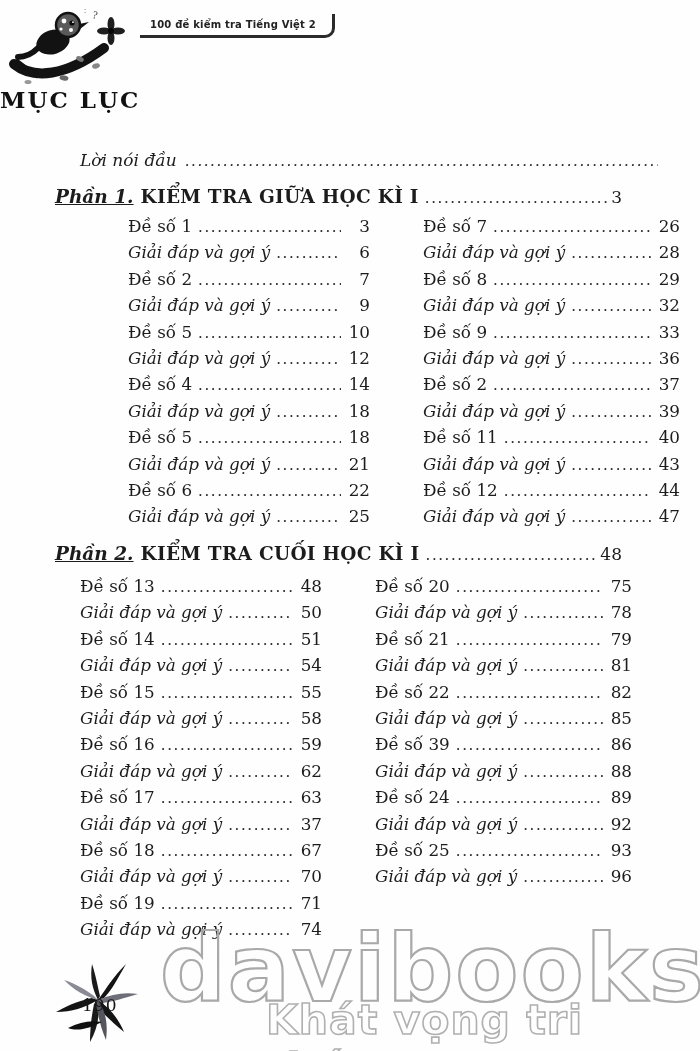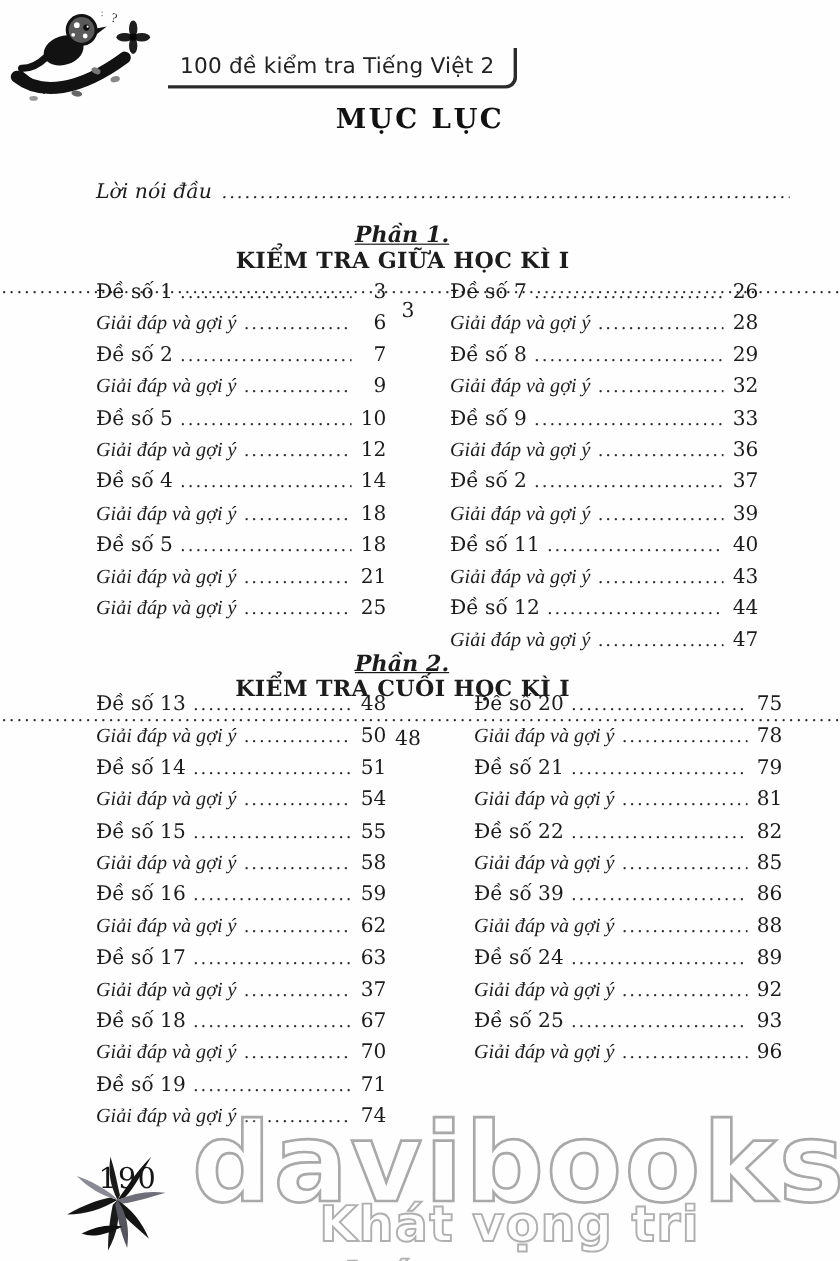--- a/index.html
+++ b/index.html
@@ -4,76 +4,76 @@
 <style>
   html,body { margin:0; padding:0; }
   .page {
     position:relative; width:700px; height:1051px;
     background:#fefefe; overflow:hidden;
     font-family:"DejaVu Serif", serif; color:#1c1c1c;
   }
   
   .bird { position:absolute; left:8px; top:4px; width:118px; height:82px; }
   .book-tab {
-    position:absolute; left:140px; top:40px;
+    position:absolute; left:140px; top:14px;
     padding:5px 16px 5px 10px;
     border-right:3px solid #2b2b2b; border-bottom:3px solid #2b2b2b;
     border-bottom-right-radius:10px;
-    font-family:"DejaVu Sans", sans-serif; font-size:18px; font-weight:400;
+    font-family:"DejaVu Sans", sans-serif; font-size:10px; font-weight:700;
     color:#222; letter-spacing:0.2px;
   }
   .page-title {
     position:absolute; top:86px; left:0; width:100%;
-    margin:0; text-align:center;
+    margin:0; text-align:left;
     font-size:23px; font-weight:bold; letter-spacing:2px; color:#111;
   }
   
   .row { display:flex; align-items:center; }
   .dots { flex:1; overflow:hidden; white-space:nowrap; }
   .dots::after {
     content:"....................................................................................................................";
     font-size:15px; letter-spacing:1.6px; color:#2a2a2a;
   }
   .preface {
     position:absolute; left:80px; right:42px; top:150px;
     font-size:17px; font-style:italic;
   }
   .preface .lbl { padding-right:8px; white-space:nowrap; }
-  .part-header { position:absolute; left:55px; right:78px; font-size:18.5px;flex-direction:column; }
+  .part-header { position:absolute; left:55px; right:78px; font-size:18.5px; }
   .part-header .part-label {
     font-weight:bold; font-style:italic; text-decoration:underline;
     padding-right:7px; white-space:nowrap;
   }
   .part-header .part-title { font-weight:bold; padding-right:6px; white-space:nowrap; letter-spacing:0.3px; }
   .part-header .pg { padding-left:3px; font-size:17px; }
   .cols { position:absolute; left:80px; display:flex; }
   .col-left  { width:242px; }
   .col-right { width:257px; margin-left:53px; }
   .entry { display:flex; align-items:baseline; height:26.4px; font-size:16.8px; }
   .entry .lbl { white-space:nowrap; padding-right:6px; }
-  .entry.italic .lbl { font-style:italic;font-family:Liberation Serif, serif; }
+  .entry.italic .lbl { font-style:italic; }
   .entry .pg { white-space:nowrap; padding-left:5px; min-width:24px; text-align:right; }
-  .pos-p1h { top:186px; } .pos-p1c { top:232px; }
-  .pos-p2h { top:543px; } .pos-p2c { top:576px;gap:20px; }
+  .pos-p1h { top:186px; } .pos-p1c { top:216px;margin-left:48px; }
+  .pos-p2h { top:543px; } .pos-p2c { top:576px; }
   
   .wm { position:absolute; pointer-events:none; font-family:"DejaVu Sans", sans-serif; font-weight:bold; z-index:5; }
   .wm1 {
     left:160px; top:916px; font-size:92px; letter-spacing:2px;
     color:rgba(255,255,255,0.15); -webkit-text-stroke:2.2px #a9a9a9;
   }
   .wm2 {
     left:266px; top:996px; font-size:41px; letter-spacing:1px;
     color:rgba(255,255,255,0.15); -webkit-text-stroke:1.6px #b0b0b0;
   }
   
   .footer-corner { position:absolute; left:35px; top:952px; width:130px; height:99px; }
   .leaf { position:absolute; left:0; top:0; width:130px; height:99px; }
   .page-num {
-    position:absolute; left:47px; top:16px;
-    font-size:24px; color:#151515; letter-spacing:1px;
+    position:absolute; left:47px; top:43px;
+    font-size:17px; color:#151515; letter-spacing:1px;
   }
 </style>
 </head>
 <body>
 
 <div class="page">
 
   <svg class="bird" viewBox="0 0 118 82">
     <path d="M6 60 C 26 76, 58 72, 96 44" stroke="#121212" stroke-width="10" fill="none" stroke-linecap="round"></path>
     <path d="M8 56 L 30 73" stroke="#121212" stroke-width="4" fill="none"></path>
@@ -164,20 +164,25 @@
         <div class="entry">
           <span class="lbl">Đề số 5</span>
           <span class="dots"></span>
           <span class="pg">18</span>
         </div>
         <div class="entry italic">
           <span class="lbl">Giải đáp và gợi ý</span>
           <span class="dots"></span>
           <span class="pg">21</span>
         </div>
+        <div class="entry">
+          <span class="lbl">Đề số 6</span>
+          <span class="dots"></span>
+          <span class="pg">22</span>
+        </div>
         <div class="entry italic">
           <span class="lbl">Giải đáp và gợi ý</span>
           <span class="dots"></span>
           <span class="pg">25</span>
         </div>
       </div>
     <div class="col-right">
         <div class="entry">
           <span class="lbl">Đề số 7</span>
           <span class="dots"></span>

